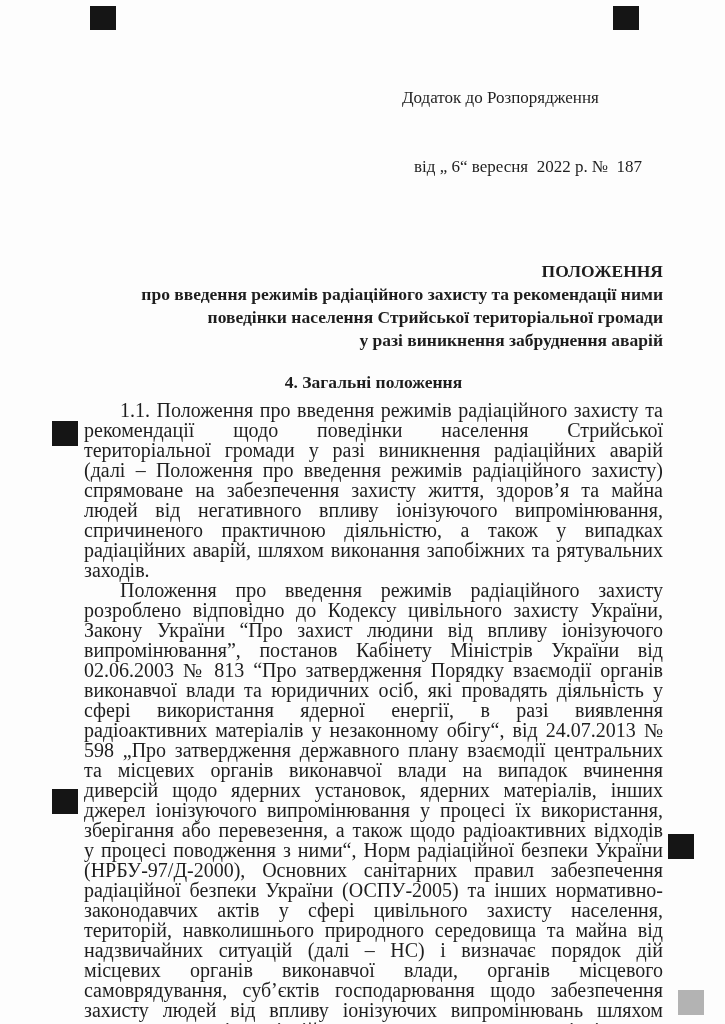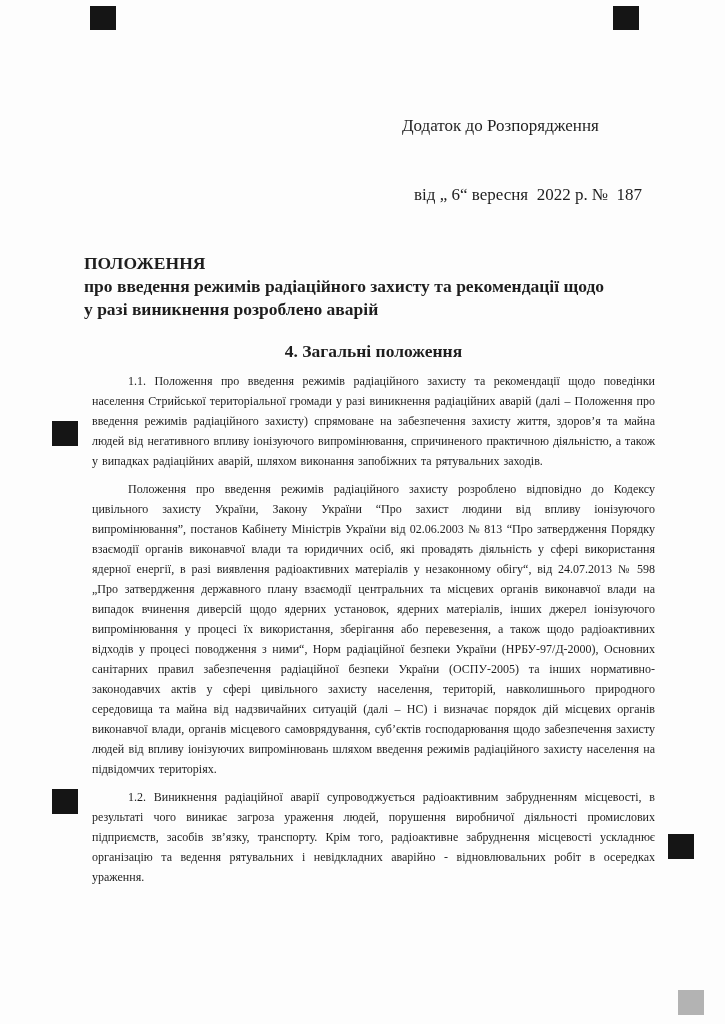--- a/index.html
+++ b/index.html
@@ -5,49 +5,50 @@
   html, body { margin: 0; padding: 0; background: #e9e9e9; }
   .page {
     position: relative;
     width: 725px;
     height: 1024px;
     margin: 0 auto;
     background: #fdfdfd;
     color: #1e1e1e;
     font-family: "Liberation Serif", "DejaVu Serif", serif;
     box-sizing: border-box;
-    padding: 68px 62px 0 84px;
+    padding: 40px 62px 0 84px;
     overflow: hidden;
   }
   .annex-block {
     margin-left: 318px;
     font-size: 17px;
     line-height: 23px;
     white-space: pre-wrap;
   }
   .annex-date { padding-left: 12px; }
   .doc-title {
-    text-align: left;
+    margin-top: 36px;
+    text-align: right;
     font-weight: bold;
     font-size: 17.5px;
     line-height: 23px;
   }
   .section-heading {
     margin-top: 19px;
     text-align: center;
     font-weight: bold;
     font-size: 17.5px;
     line-height: 23px;
   }
   .body-text { margin-top: 6px; }
   .para {
-    margin: 8px;
+    margin: 0;
     text-align: justify;
     text-indent: 36px;
-    font-size: 12px;
+    font-size: 20px;
     line-height: 20px;
     word-spacing: 1px;
   }
   .artifact-square { position: absolute; }
 </style>
 </head>
 <body>
 
 <div class="page" style="background: rgb(253, 253, 253); color: rgb(30, 30, 30);">
 
@@ -60,22 +61,23 @@
       <div class="artifact-square" style="left: 678px; top: 990px; width: 26px; height: 25px; background: rgb(179, 179, 179);"></div>
     </div>
 
   <div class="annex-block">
     <div>Додаток до Розпорядження</div>
     <div class="annex-date">від „ 6“ вересня  2022 р. №  187</div>
   </div>
 
   <div class="doc-title">
     <div>ПОЛОЖЕННЯ</div>
-    <div>про введення режимів радіаційного захисту та рекомендації щодо</div>
-    <div>у разі виникнення розроблено аварій</div>
+    <div>про введення режимів радіаційного захисту та рекомендації ними</div>
+    <div>поведінки населення Стрийської територіальної громади</div>
+    <div>у разі виникнення забруднення аварій</div>
   </div>
 
   <div class="section-heading">4. Загальні положення</div>
 
   <div class="body-text">
     <p class="para">1.1.  Положення про введення режимів радіаційного захисту та рекомендації щодо поведінки населення Стрийської територіальної громади у разі виникнення радіаційних аварій (далі – Положення про введення режимів радіаційного захисту) спрямоване на забезпечення захисту життя, здоров’я та майна людей від негативного впливу іонізуючого випромінювання, спричиненого практичною діяльністю, а також у випадках радіаційних аварій, шляхом виконання запобіжних та рятувальних заходів.</p>
     <p class="para">Положення про введення режимів радіаційного захисту розроблено відповідно до Кодексу цивільного захисту України, Закону України “Про захист людини від впливу іонізуючого випромінювання”, постанов Кабінету Міністрів України від 02.06.2003 № 813 “Про затвердження Порядку взаємодії органів виконавчої влади та юридичних осіб, які провадять діяльність у сфері використання ядерної енергії, в разі виявлення радіоактивних матеріалів у незаконному обігу“, від 24.07.2013 № 598 „Про затвердження державного плану взаємодії центральних та місцевих органів виконавчої влади на випадок вчинення диверсій щодо ядерних установок, ядерних матеріалів, інших джерел іонізуючого випромінювання у процесі їх використання, зберігання або перевезення, а також щодо радіоактивних відходів у процесі поводження з ними“, Норм радіаційної безпеки України (НРБУ-97/Д-2000), Основних санітарних правил забезпечення радіаційної безпеки України (ОСПУ-2005) та інших нормативно-законодавчих актів у сфері цивільного захисту населення, територій, навколишнього природного середовища та майна від надзвичайних ситуацій (далі – НС) і визначає порядок дій місцевих органів виконавчої влади, органів місцевого самоврядування, суб’єктів господарювання щодо забезпечення захисту людей від впливу іонізуючих випромінювань шляхом введення режимів радіаційного захисту населення на підвідомчих територіях.</p>
     <p class="para">1.2. Виникнення радіаційної аварії супроводжується радіоактивним забрудненням місцевості, в результаті чого виникає загроза ураження людей, порушення виробничої діяльності промислових підприємств, засобів зв’язку, транспорту. Крім того, радіоактивне забруднення місцевості ускладнює організацію та ведення рятувальних і невідкладних аварійно - відновлювальних робіт в осередках ураження.</p>
   </div>
 

